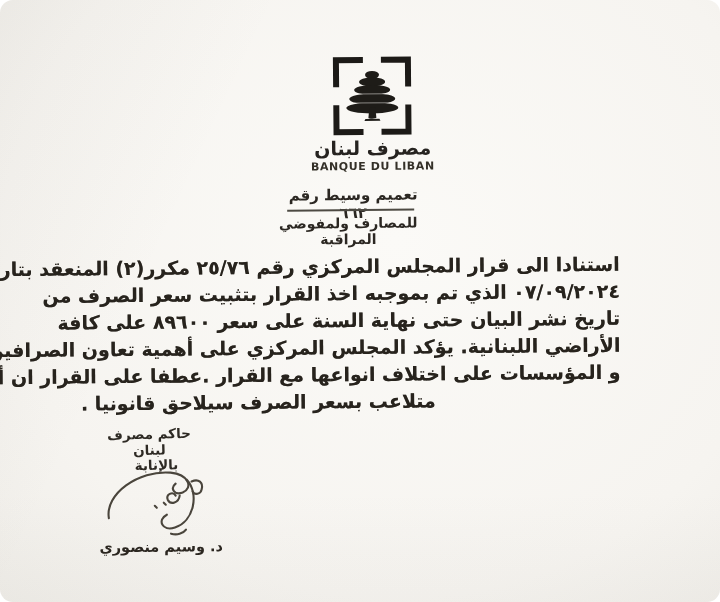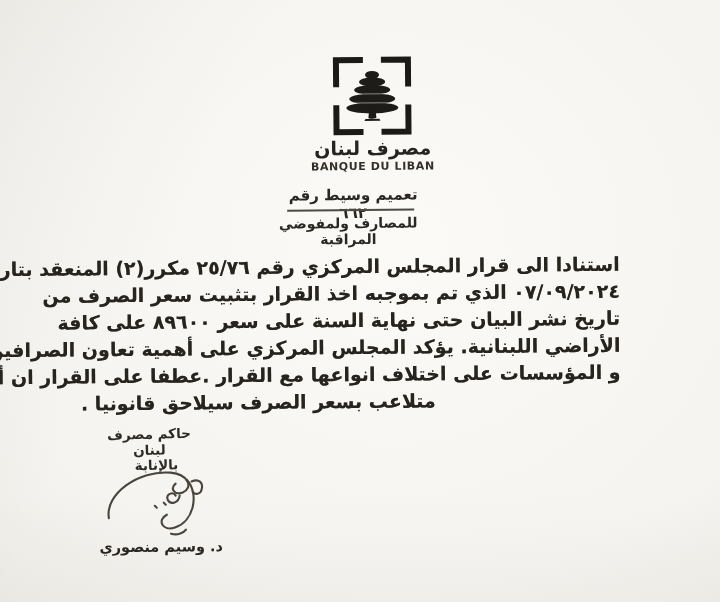--- a/index.html
+++ b/index.html
@@ -6,20 +6,21 @@
   .page{
     position:relative;
     width:720px;height:602px;
     overflow:hidden;
     background:
       linear-gradient(115deg, rgba(120,115,105,0.06) 0%, rgba(120,115,105,0.0) 28%),
       linear-gradient(0deg, rgba(140,135,125,0.05) 0%, rgba(140,135,125,0.0) 18%),
       radial-gradient(ellipse at 55% 40%, #fbfaf7 0%, #f6f4f0 70%, #efedE8 100%);
     font-family:"DejaVu Sans", sans-serif;
     color:#29251f;
+    border-radius:13px;
   }
   .letter{position:absolute;inset:0;transform:rotate(-0.5deg);}
   .abs{position:absolute;}
   .ctr{text-align:center;}
   .logo{left:334px;top:56px;width:80px;height:80px;}
   .bank-ar{left:300px;top:137px;width:148px;font-size:19px;font-weight:700;letter-spacing:1px;color:#262320;}
   .bank-fr{left:304px;top:160px;width:140px;font-size:11px;font-weight:700;letter-spacing:0.6px;color:#343028;}
   .circ-title{left:280px;top:186px;width:148px;font-size:15px;font-weight:700;color:#2b2722;}
   .rule{left:288px;top:209px;width:127px;height:2px;background:#4d4a43;}
   .addressee{left:271px;top:215px;width:156px;font-size:14px;font-weight:700;color:#2b2722;}

